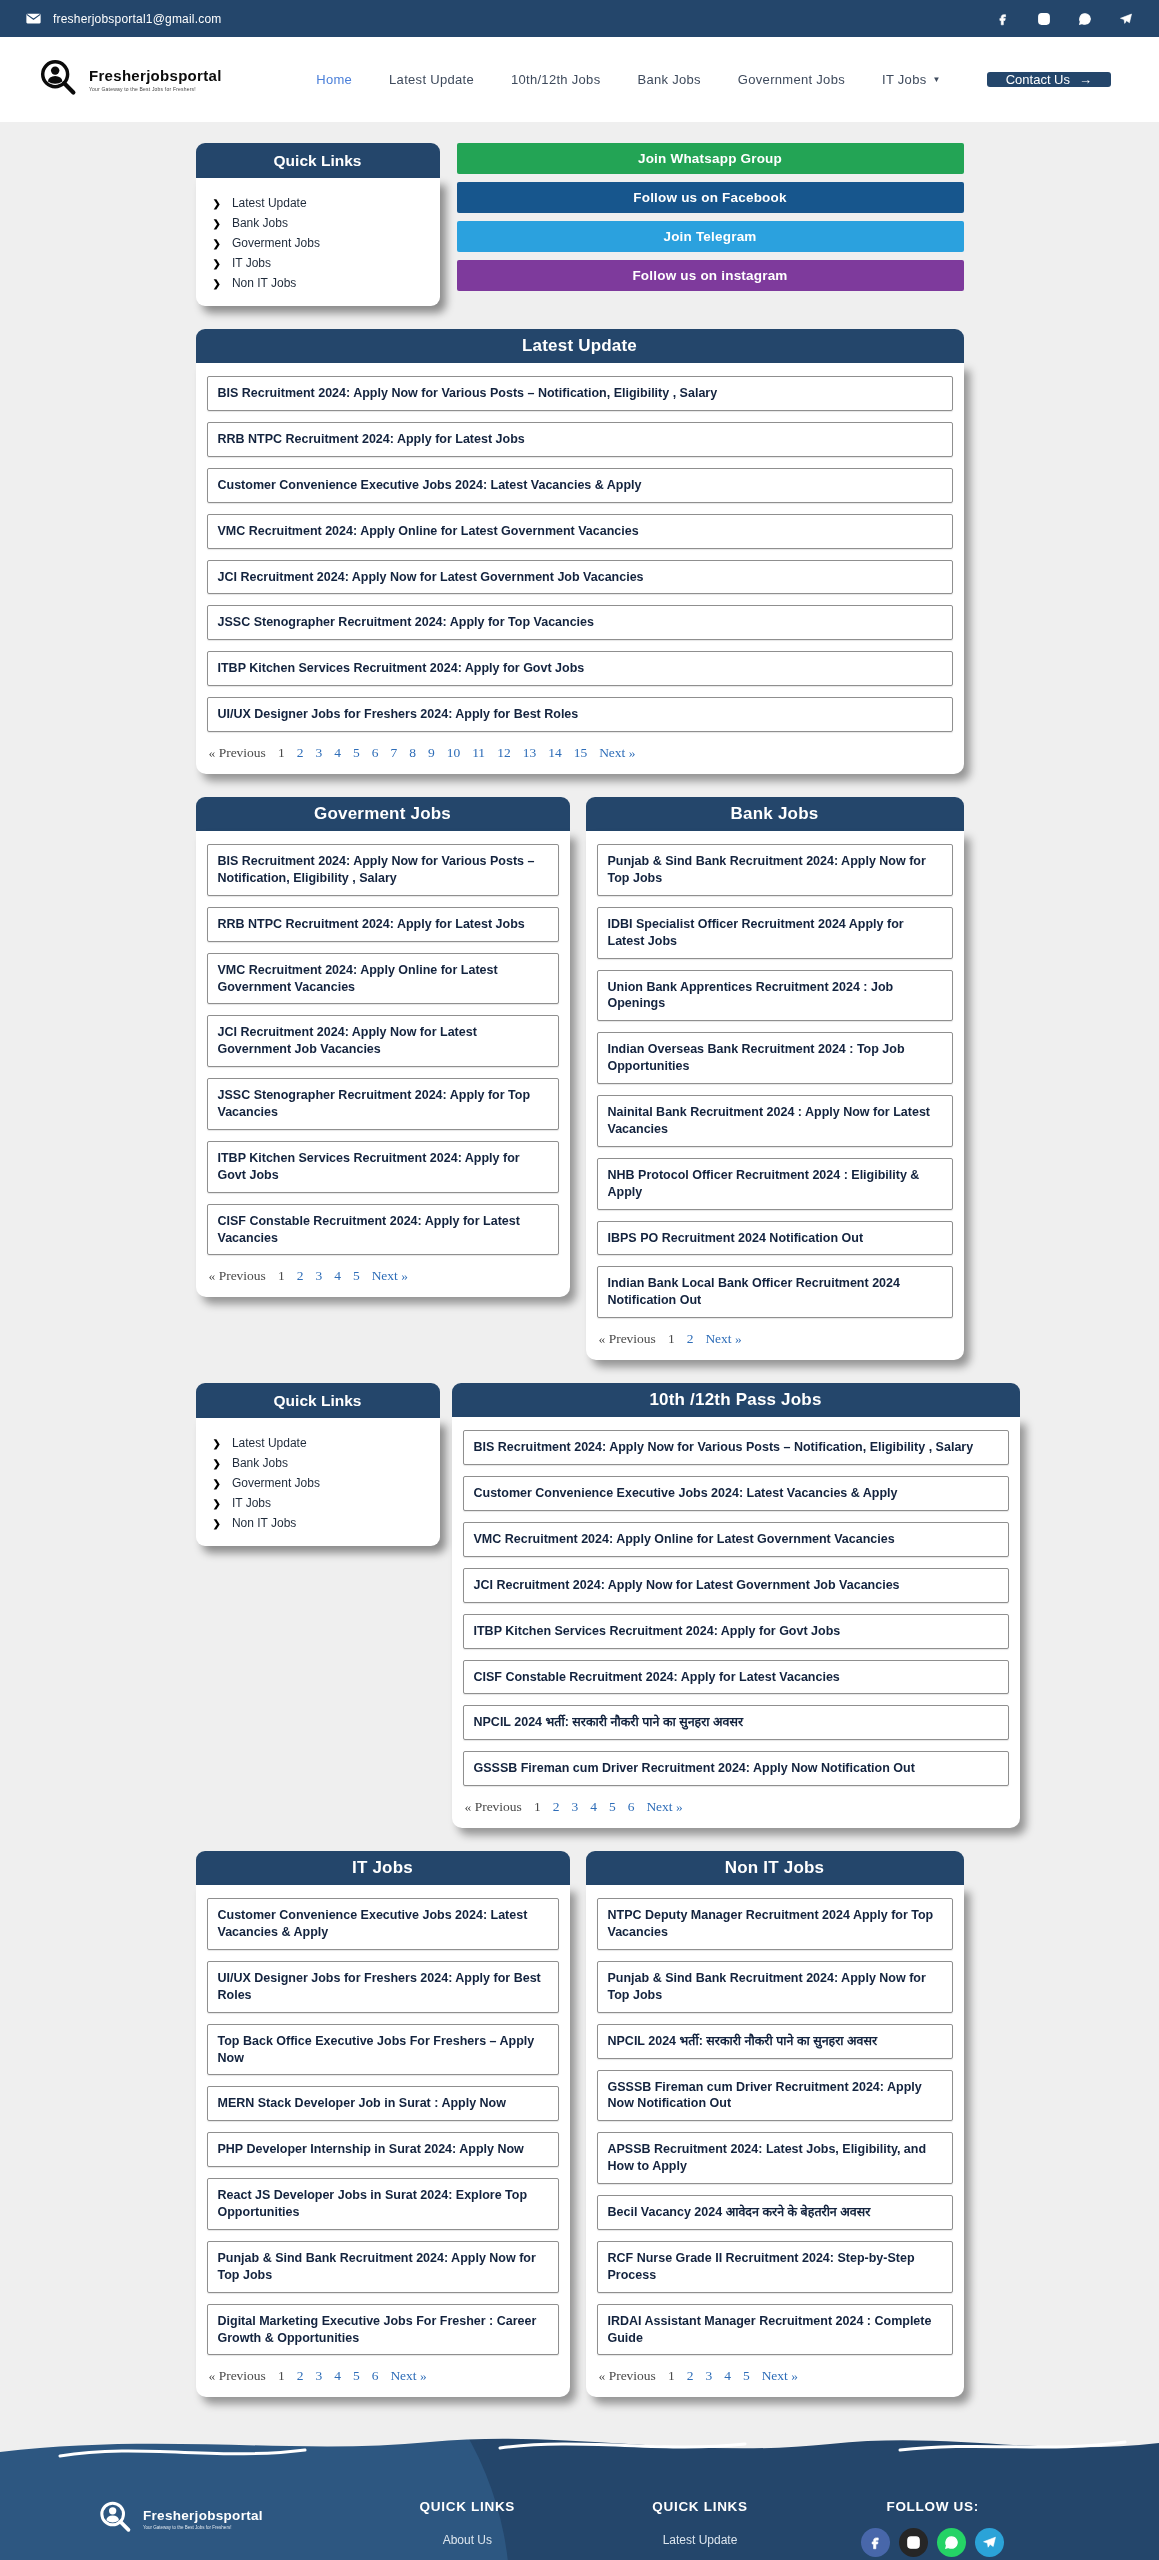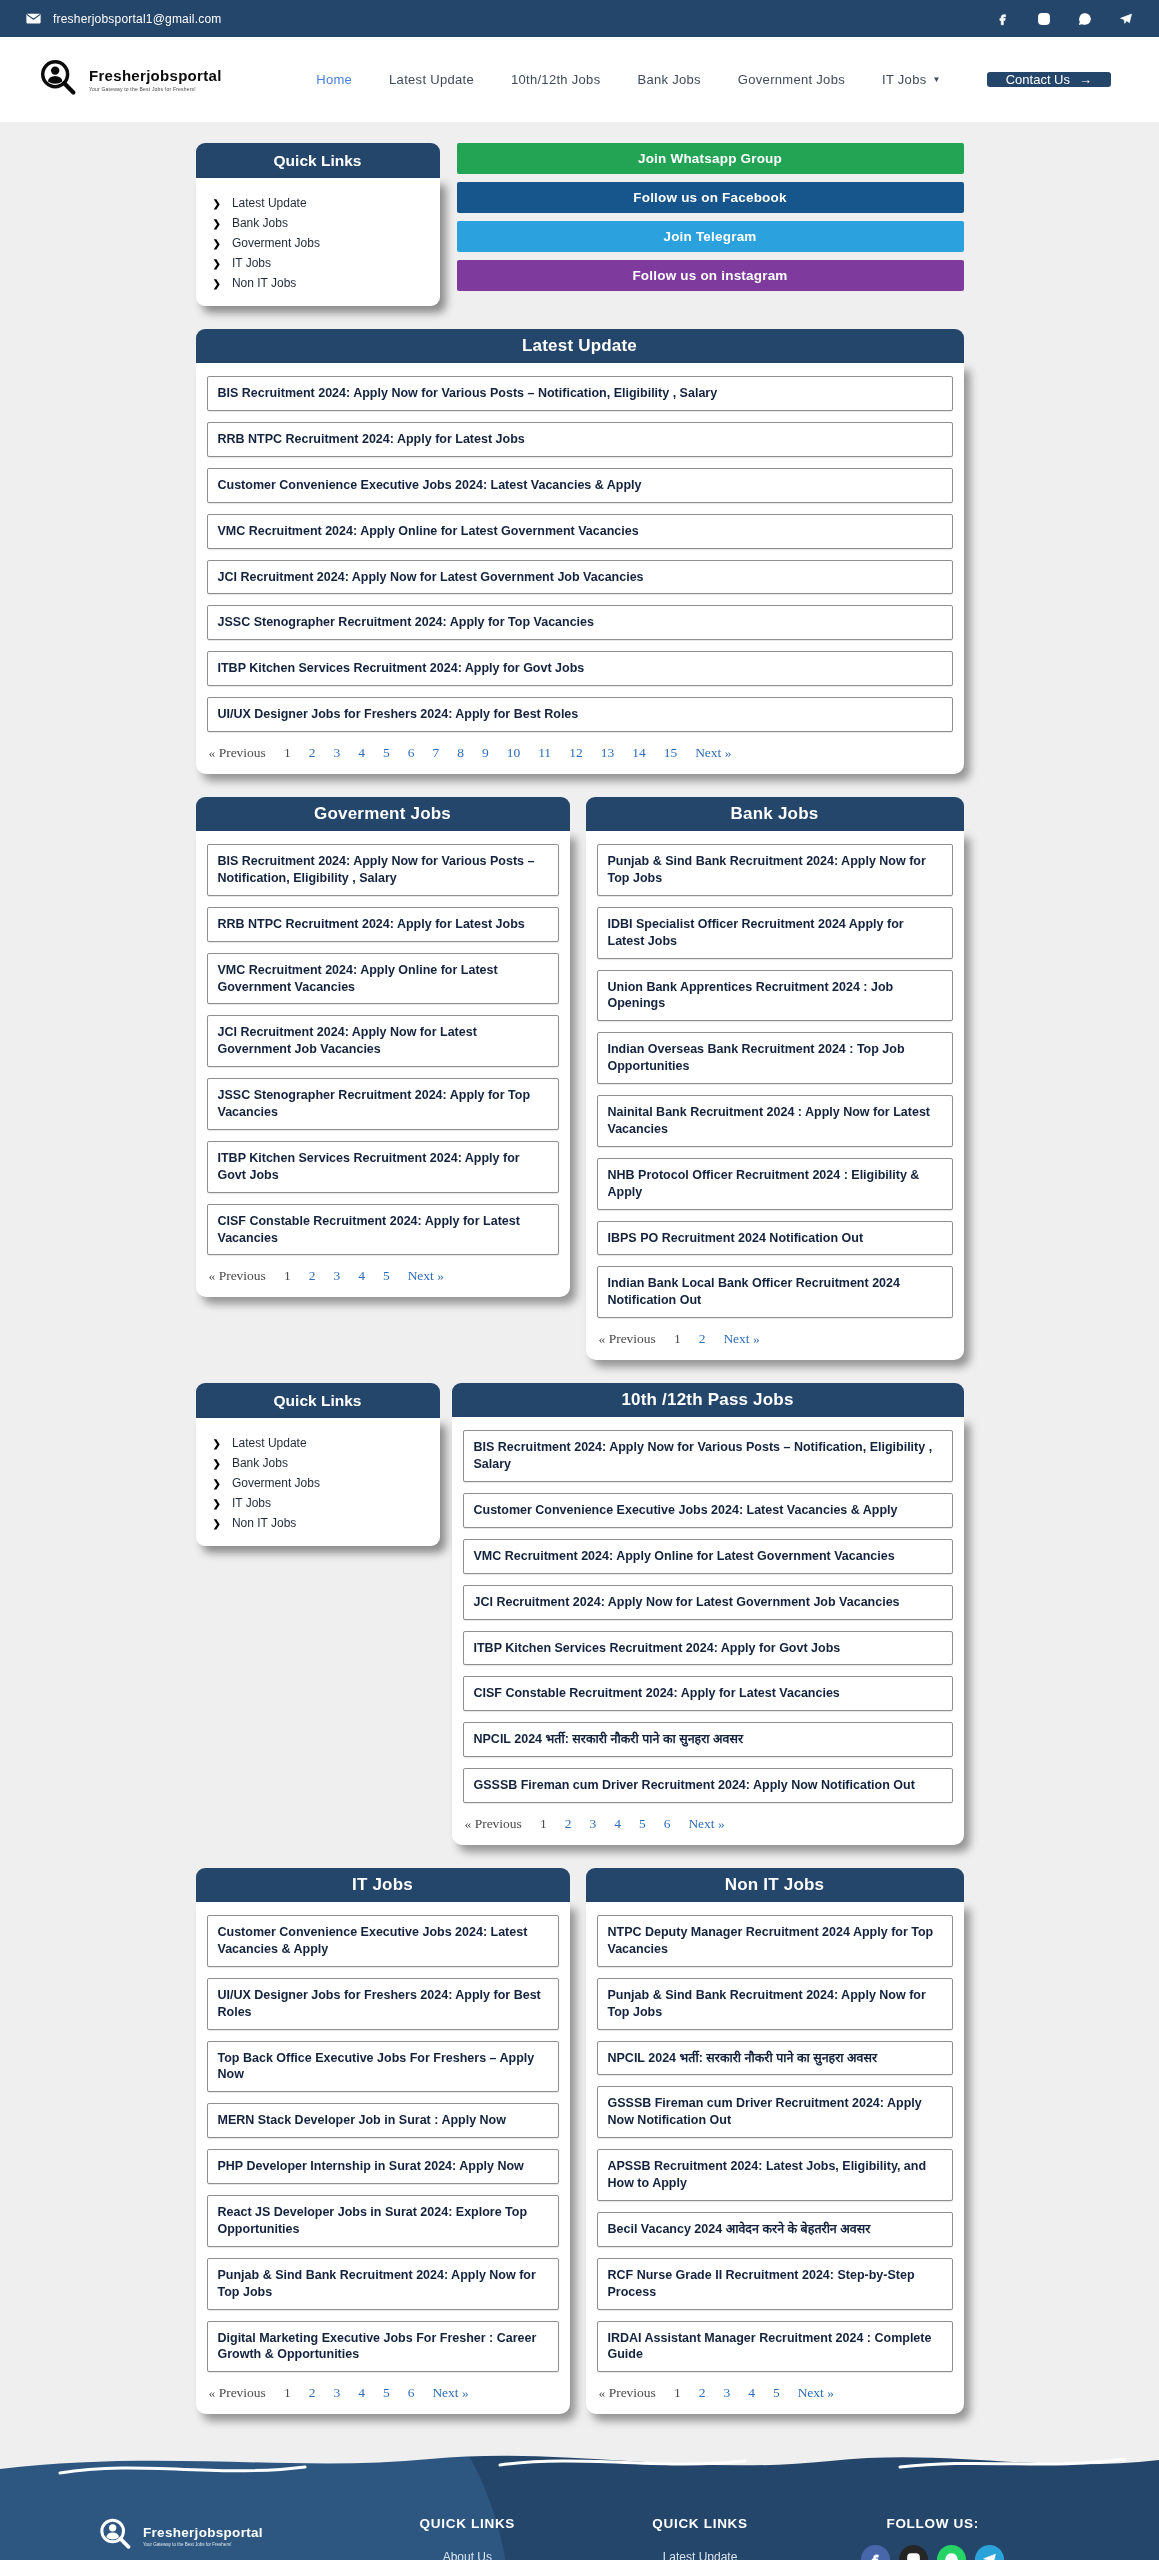--- a/index.html
+++ b/index.html
@@ -41,25 +41,25 @@
 
   
   .social-col { flex:1; display:flex; flex-direction:column; gap:8px; }
   .social-btn { height:31px; display:flex; align-items:center; justify-content:center; color:#fff; font-weight:bold; font-size:13.5px; border-radius:2px; letter-spacing:.2px; cursor:pointer; }
 
   
   .job-card { }
   .card-latest { width:100%; }
   .card-half-l { width:374px; flex-shrink:0; }
   .card-half-r { width:378px; flex-shrink:0; }
-  .card-tenth { width:512px; flex-shrink:0; }
+  .card-tenth { width:568px; flex-shrink:0; }
   .jc-head { background:#24466b; height:34px; border-radius:9px 9px 0 0; display:flex; align-items:center; justify-content:center; color:#fff; font-weight:bold; font-size:17px; letter-spacing:.2px; }
   .jc-body { background:#fff; border-radius:0 0 10px 10px; box-shadow:6px 7px 9px rgba(0,0,0,.38); padding:13px 11px 5px; }
   .job-item { border:1px solid #8f8f8f; border-radius:2px; background:#fff; padding:8px 10px; font-size:12.5px; font-weight:bold; color:#13233e; line-height:1.35; margin-bottom:11px; box-shadow:0 1px 1px rgba(0,0,0,.10); cursor:pointer; }
-  .pagination { display:flex; align-items:center; gap:18px; font-family:"Liberation Serif", serif; font-size:13.5px; padding:2px 2px 8px; color:#4a4a4a; flex-wrap:wrap; }
+  .pagination { display:flex; align-items:center; gap:12px; font-family:"Liberation Serif", serif; font-size:13.5px; padding:2px 2px 8px; color:#4a4a4a; flex-wrap:wrap; }
   .pg-prev, .pg-current { color:#4a4a4a; }
   .pg-link, .pg-next { color:#2e6db8; cursor:pointer; }
 
   
   .footer-navy { position:relative; background:#24466b; overflow:hidden; margin-top:26px; }
   .blob { position:absolute; left:-130px; top:-150px; width:640px; height:650px; border-radius:50%; background:#2d5781; }
   .wave-svg { display:block; width:100%; position:relative; }
   .footer-cols { position:relative; display:flex; padding:18px 110px 26px 96px; }
   .fcol1 { width:255px; flex-shrink:0; }
   .f-brand { display:flex; align-items:center; gap:7px; color:#fff; cursor:pointer; }

